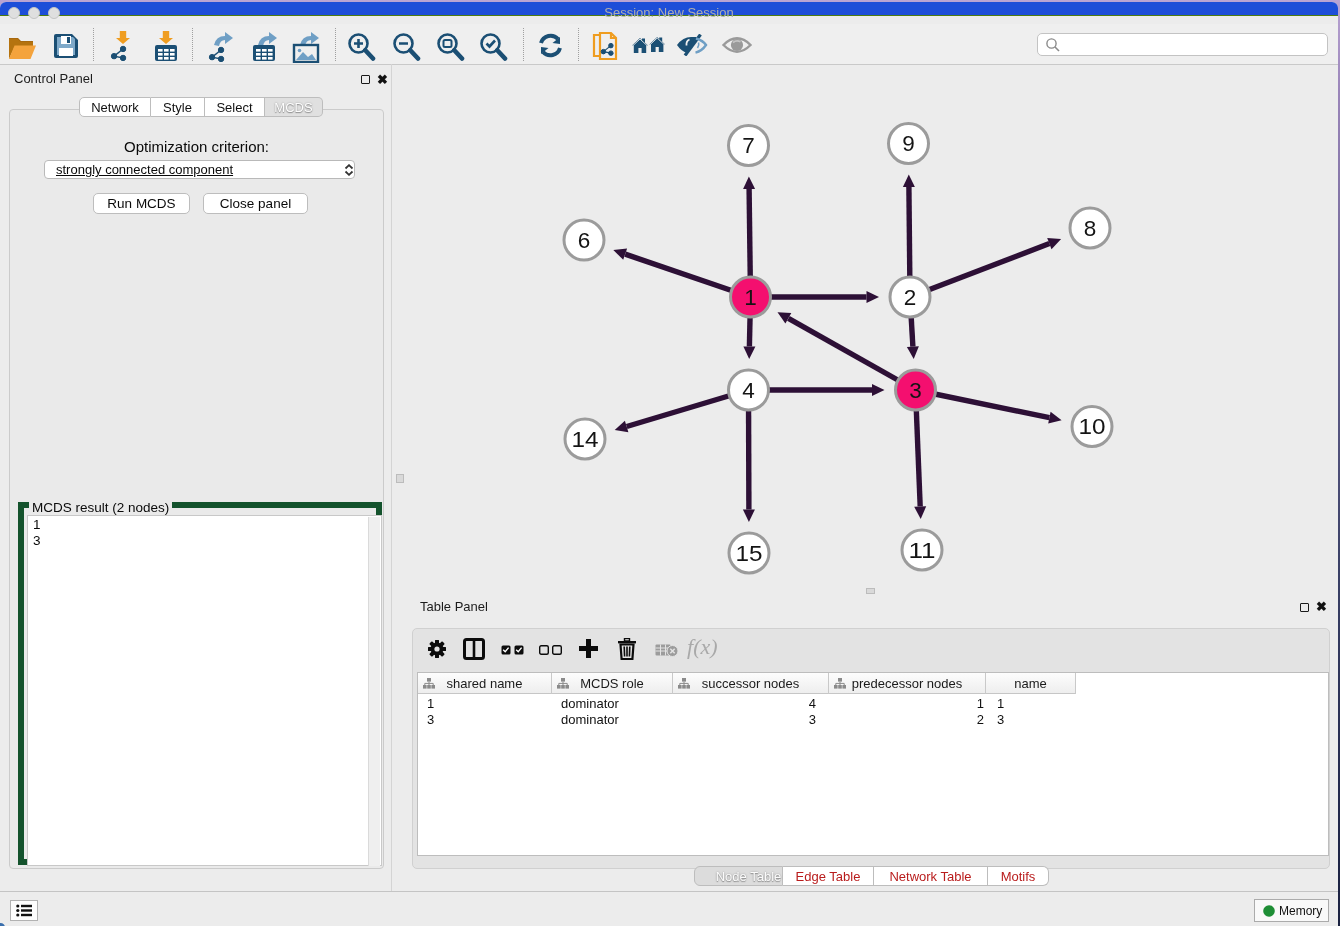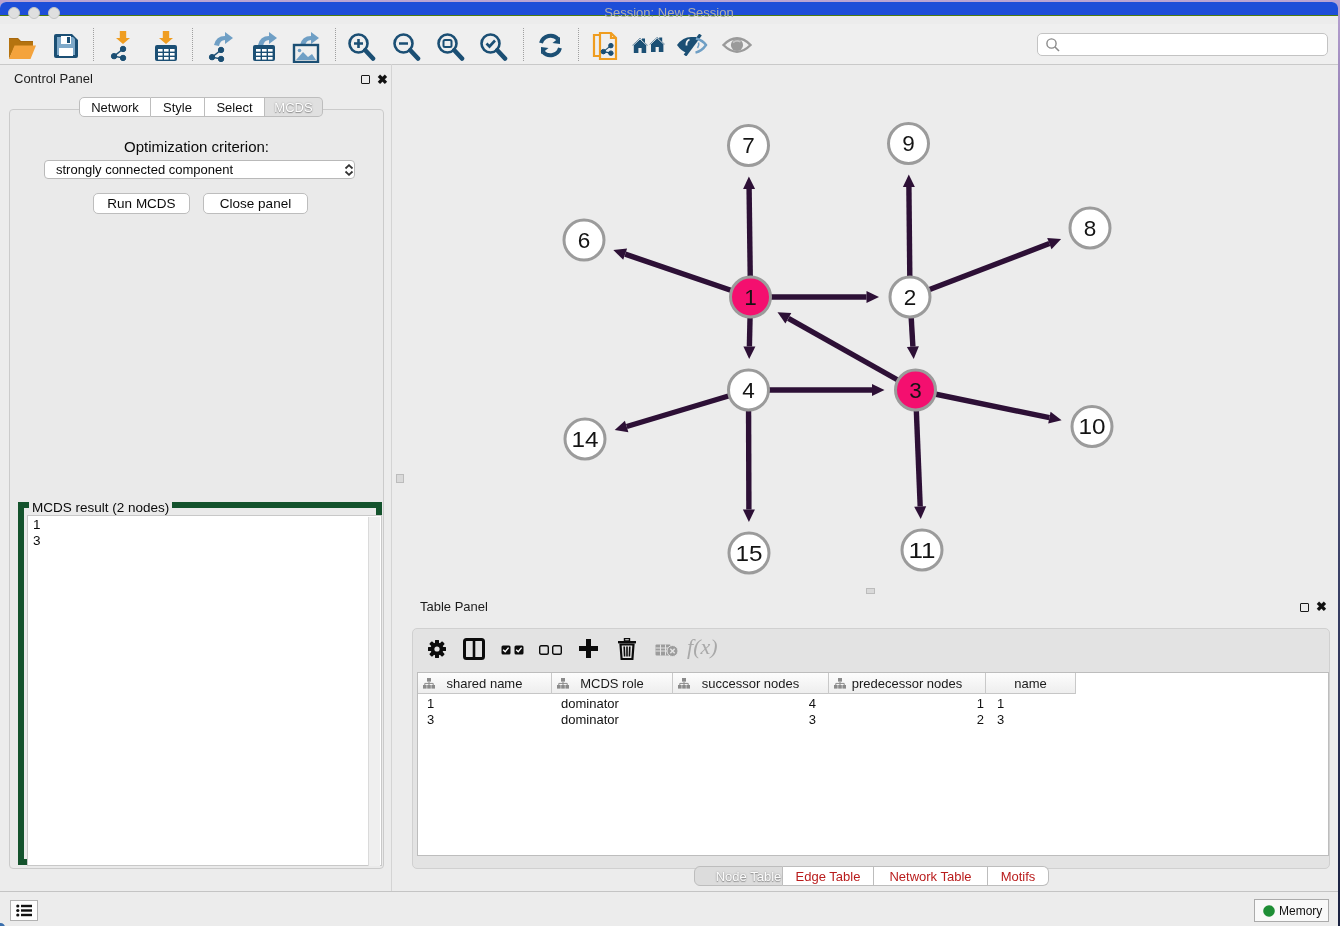--- a/index.html
+++ b/index.html
@@ -15,21 +15,21 @@
 #cp-title { position:absolute; left:14px; top:69px; font-size:13px; color:#1c1c1c; }
 .hdr-sq { position:absolute; width:9px; height:9px; border:1.5px solid #1a1a1a; border-radius:1px; }
 .hdr-x { position:absolute; font-size:13px; font-weight:bold; color:#111; }
 #cp-tabs { position:absolute; left:79px; top:95px; height:20px; display:flex; }
 .tab { height:20px; border:1px solid #bdbdbd; border-left:none; background:#fff; font-size:13px; color:#111; text-align:center; line-height:19px; }
 .tab.first { border-left:1px solid #bdbdbd; border-radius:5px 0 0 5px; }
 .tab.last { border-radius:0 5px 5px 0; }
 .tab.sel { background:#e0e0e0; color:#fdfdfd; text-shadow:0 0 2px #9a9a9a, 0 1px 1px #8f8f8f; }
 #cp-pane { position:absolute; left:9px; top:107px; width:375px; height:760px; background:#eaeaea; border:1px solid #cbcbcb; border-radius:4px; }
 #opt-label { position:absolute; left:9px; top:136px; width:375px; text-align:center; font-size:15px; color:#0a0a0a; }
-#opt-select { position:absolute; left:44px; top:158px; width:311px; height:19px; background:#fff; border:1px solid #b9b9b9; border-radius:4px; font-size:13px; color:#0a0a0a; line-height:17px; padding-left:11px; }
+#opt-select { position:absolute; left:44px; top:158px; width:311px; height:19px; background:#fff; border:1px solid #b9b9b9; border-radius:4px; font-size:13px; color:#0a0a0a; line-height:17px; padding-left:11px;text-decoration:underline; }
 .btn { position:absolute; top:191px; height:21px; background:#fff; border:1px solid #bdbdbd; border-radius:5px; font-size:13.5px; color:#0a0a0a; text-align:center; line-height:19px; }
 #fieldset { position:absolute; left:18px; top:500px; width:364px; height:363px; border:6px solid #14532d; }
 #fs-legend { position:absolute; left:5px; top:-8px; background:#eaeaea; padding:0 3px; font-size:13.5px; color:#0a0a0a; }
 #fs-white { position:absolute; left:3px; top:7px; width:355px; height:351px; background:#fff; border:1px solid #c8c8c8; font-size:13.5px; color:#0a0a0a; line-height:16.3px; padding:1px 0 0 5px; }
 #fs-scroll { position:absolute; right:1px; top:1px; width:12px; height:349px; background:#efefef; border-left:1px solid #dadada; }
 #sccwin { position:absolute; left:404px; top:63px; width:934px; height:526px; border:1px solid #8f8f8f; background:#fff; }
 #scc-tbar { position:absolute; left:0; top:0; width:100%; height:21px; background:linear-gradient(#f5f5f5,#d8d8d8); border-bottom:1px solid #9e9e9e; }
 #scc-title { position:absolute; width:100%; text-align:center; top:3px; font-size:13px; color:#191919; }
 #tp-title { position:absolute; left:420px; top:597px; font-size:13px; color:#1c1c1c; }
 #tp-inner { position:absolute; left:412px; top:626px; width:918px; height:241px; background:#e3e3e3; border:1px solid #d0d0d0; border-radius:5px; }

